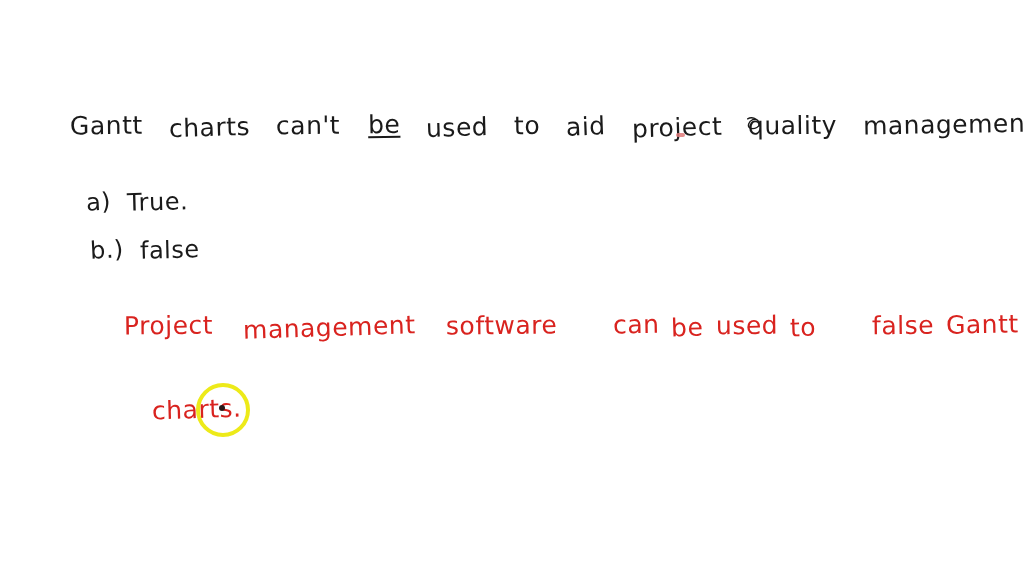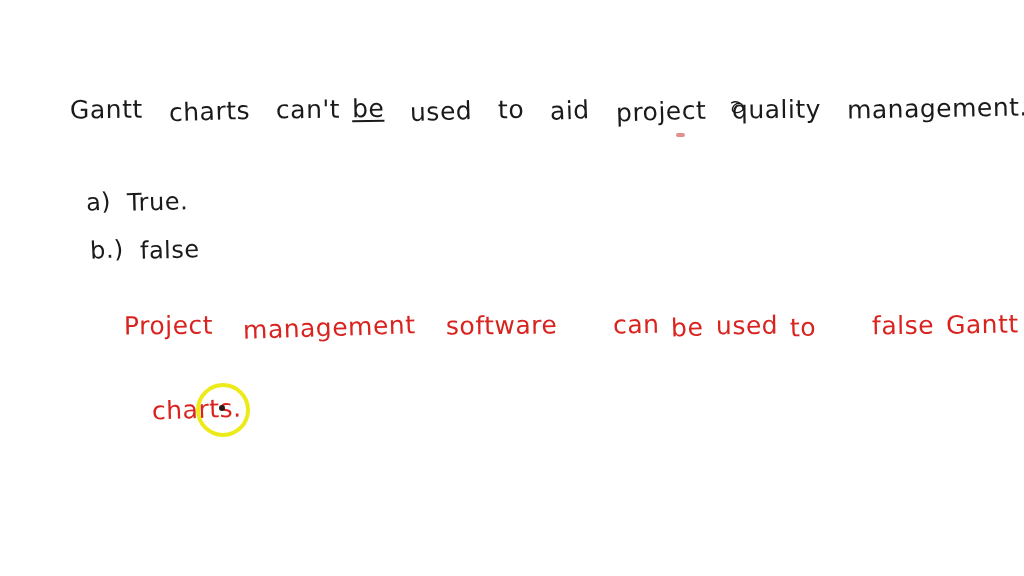--- a/index.html
+++ b/index.html
@@ -42,27 +42,28 @@
   .q-word.j3 { transform: translateY(-2px) rotate(-1.0deg); }
   .q-word.j4 { transform: translateY(0px)  rotate(-2.2deg); }
 
   
   #question-line {
     left: 70px;
     top: 98px;
     font-size: 25px;
   }
   #question-line .q-word { margin-right: 26px; }
-  #question-line .tight  { margin-right: 12px; }
+  #question-line .tight  { margin-right: 28px; }
   .underlined { text-decoration: underline; text-underline-offset: 3px; text-decoration-thickness: 1.5px; }
 
   
   .scribbled {
     position: relative;
     display: inline-block;
+    margin-top: 16px;
   }
   .scribble-overlay {
     position: absolute;
     left: -2px;
     top: 2px;
     width: 17px;
     height: 17px;
     pointer-events: none;
   }
   .red-speck {

